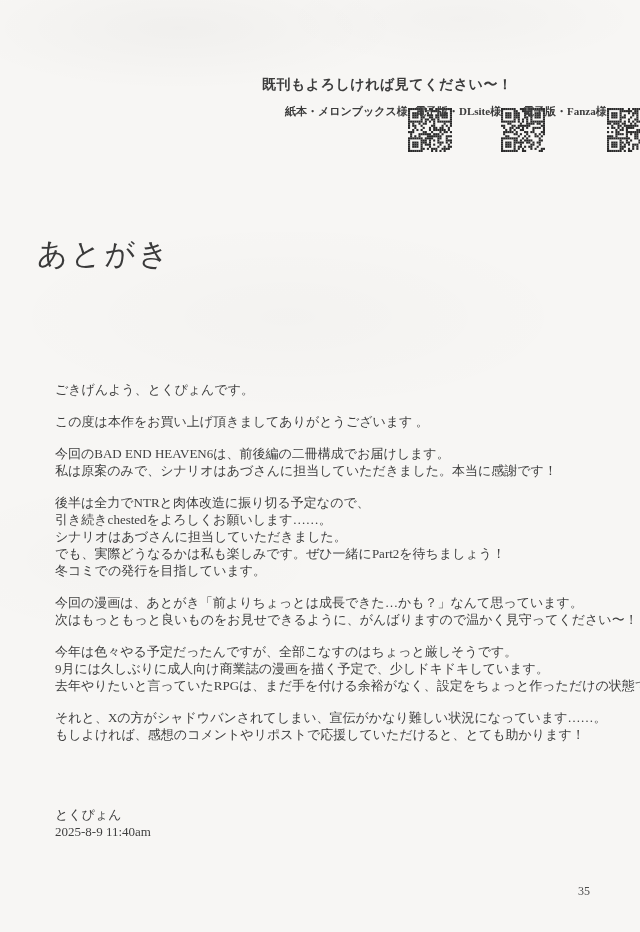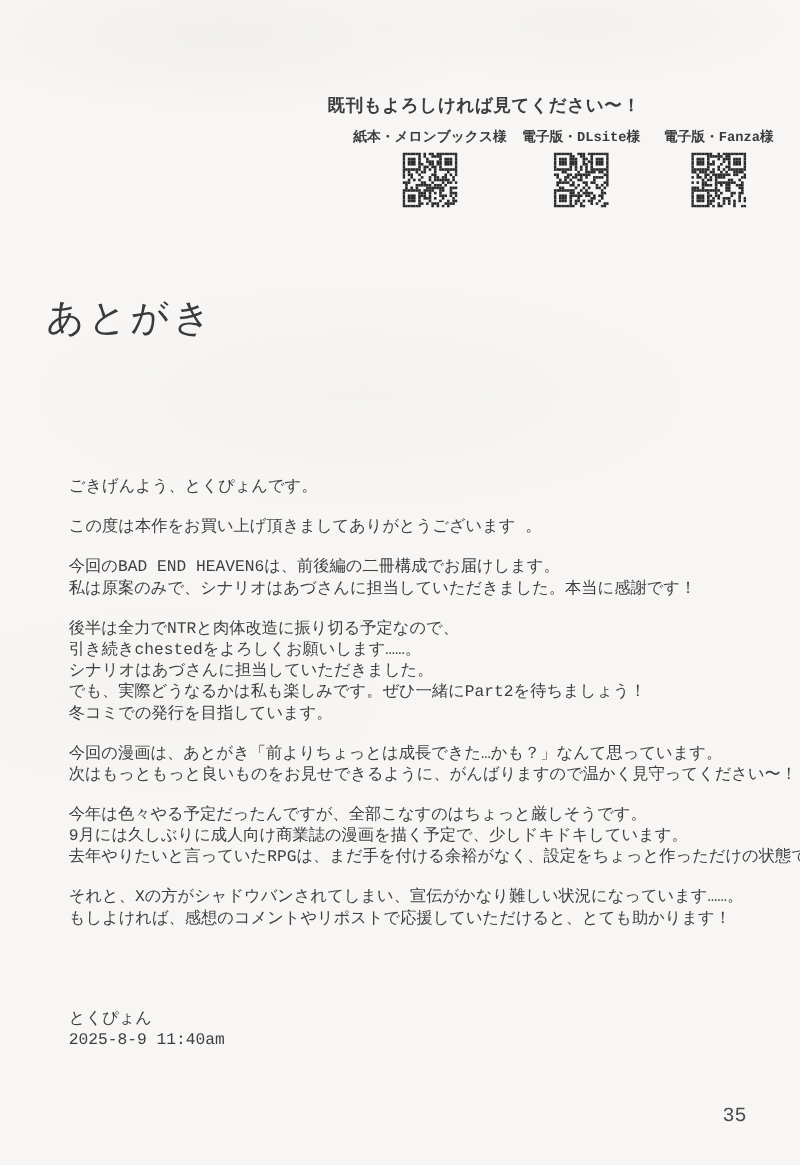--- a/index.html
+++ b/index.html
@@ -6,34 +6,34 @@
   .page{
     position:relative;
     width:640px;height:932px;
     margin:0 auto;
     background:
       radial-gradient(ellipse 320px 90px at 28% 3%, rgba(0,0,0,0.028), transparent 70%),
       radial-gradient(ellipse 260px 70px at 72% 2%, rgba(0,0,0,0.02), transparent 70%),
       radial-gradient(ellipse 420px 140px at 45% 34%, rgba(0,0,0,0.014), transparent 70%),
       radial-gradient(ellipse 300px 120px at 20% 60%, rgba(0,0,0,0.01), transparent 70%),
       #f7f6f4;
-    font-family:Liberation Mono, monospace;
+    font-family:Liberation Serif, serif;
     color:#3d3d3d;
     overflow:hidden;
   }
   .promo{
     position:absolute;left:262px;top:76px;
     font-size:14px;font-weight:600;letter-spacing:0.5px;color:#3c3c3c;
     white-space:nowrap;
   }
   .qr-row{
     position:absolute;left:285px;top:104px;
     display:flex;align-items:flex-start;
   }
-  .qr-col{display:flex;flex-direction:column;align-items:center;}
+  .qr-col{display:flex;flex-direction:row;align-items:flex-start;}
   .qr-col.c1{width:118px;}
   .qr-col.c2{width:100px;margin-left:12px;}
   .qr-col.c3{width:104px;margin-left:8px;}
   .qr-label{
     font-size:11px;font-weight:600;color:#3c3c3c;white-space:nowrap;line-height:14px;
   }
   .qr-box{margin-top:4px;width:44px;height:44px;}
   .qr-box svg{display:block;width:44px;height:44px;}
   .heading{
     position:absolute;left:37px;top:234px;
@@ -44,21 +44,21 @@
     font-size:13px;line-height:17px;color:#3f3f3f;
   }
   .body-text .para{margin:0 0 15px 0;}
   .body-text .line{white-space:nowrap;}
   .signature{
     position:absolute;left:55px;top:806px;
     font-size:13px;line-height:17px;color:#3f3f3f;
   }
   .page-number{
     position:absolute;left:578px;top:884px;
-    font-size:16px;color:#4b4b4b;
+    font-size:12px;color:#4b4b4b;
   }
 </style>
 </head>
 <body>
 
 <div class="page">
 
   <div class="promo">既刊もよろしければ見てください〜！</div>
 
   <div class="qr-row">

